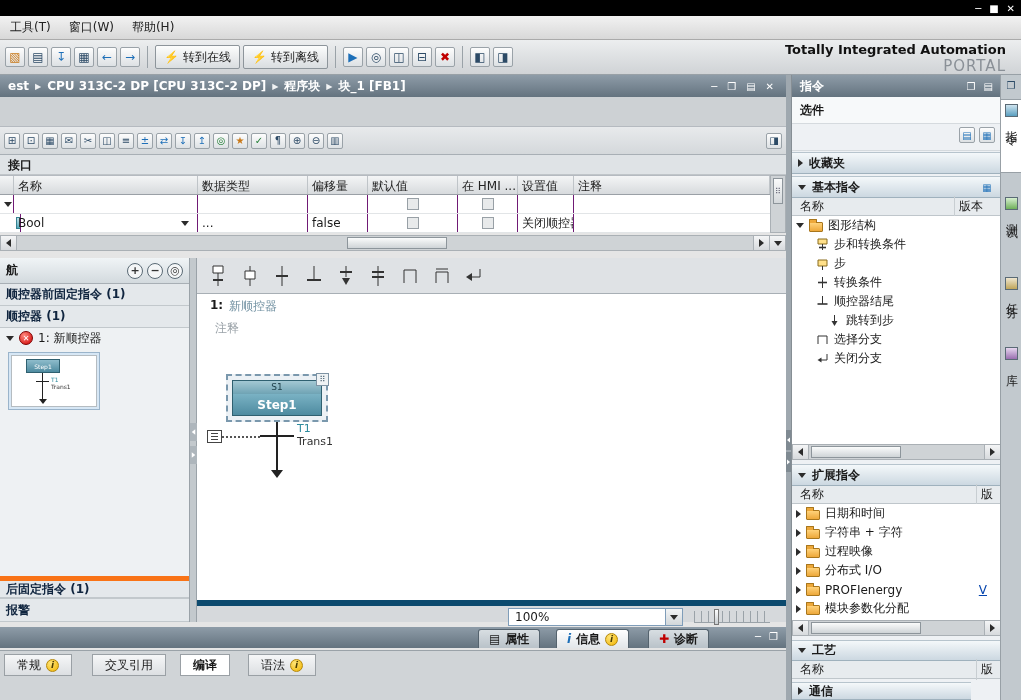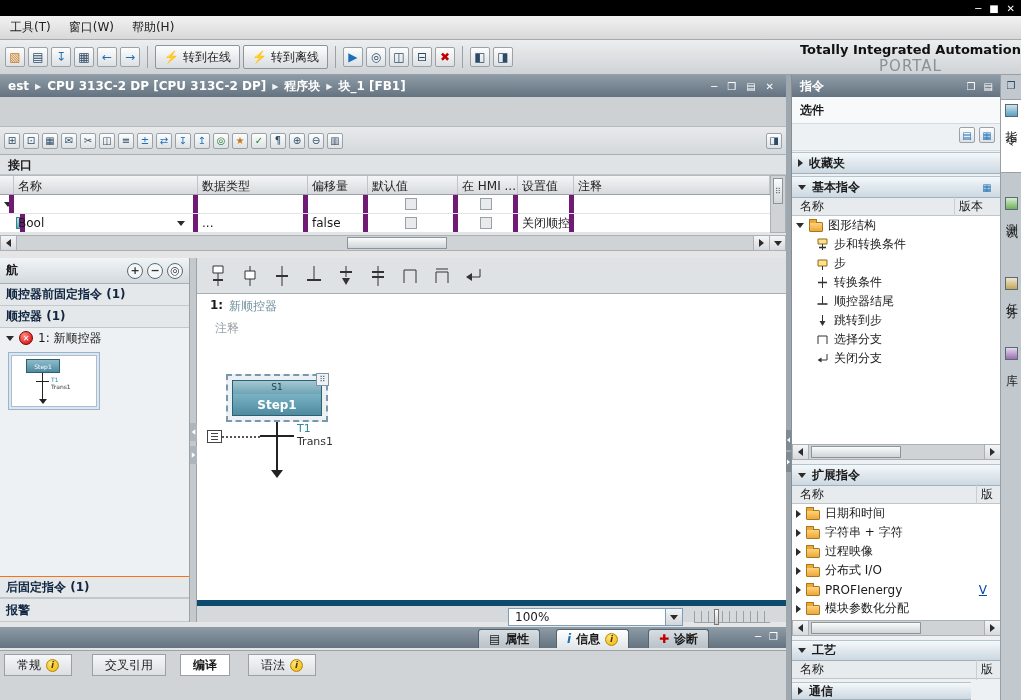--- a/index.html
+++ b/index.html
@@ -11,37 +11,37 @@
 .titlebar{position:absolute;left:0;top:0;width:1021px;height:16px;background:#000;display:flex;justify-content:flex-end;align-items:center;padding:0 6px}
 .menubar{position:absolute;left:0;top:16px;width:1021px;height:24px;background:linear-gradient(#f2f2f2,#d8d8d8);border-bottom:1px solid #aaa;display:flex;align-items:center;gap:14px;padding:0 8px;color:#222}
 .menuitem{cursor:default;padding:2px 2px}
 .toolbar{position:absolute;left:0;top:40px;width:1021px;height:35px;background:linear-gradient(#eceeef,#d0d3d6);border-bottom:1px solid #98a0a6;display:flex;align-items:center;gap:3px;padding:0 5px}
 .icn{display:inline-flex;align-items:center;justify-content:center;width:20px;height:20px;border:1px solid #9aa2a8;border-radius:2px;background:linear-gradient(#fdfdfd,#dde1e4);font-size:12px;color:#2c4a66}
 .icn.sm{width:16px;height:16px;font-size:10px}
 .icn.flat{border-color:transparent;background:transparent}
 .b{color:#1d6fb8}.g{color:#1f7d33}.r{color:#c00000}.o{color:#c87818}
 .tbtn{display:inline-flex;align-items:center;gap:4px;height:24px;padding:0 8px;border:1px solid #8d959b;border-radius:2px;background:linear-gradient(#fcfdfd,#d9dde0);font-size:12px;color:#1a1a1a}
 .vsep{width:1px;height:22px;background:#9aa2a8;margin:0 4px}
-.branding{position:absolute;right:0;top:42px;text-align:center}
+.branding{position:absolute;right:15px;top:42px;text-align:right}
 .branding .l1{font-weight:bold;font-size:13px;color:#111}
 .branding .l2{font-size:15px;color:#8a9097;letter-spacing:1px}
 .main{position:absolute;left:0;top:75px;width:944px;height:625px;background:#e5e5e5}
 .breadcrumb{position:absolute;left:0;top:0;width:786px;height:22px;display:flex;align-items:center;gap:6px;padding:0 8px;font-weight:bold}
 .breadcrumb .sep{font-size:8px;opacity:.9}
 .bc-ctl{margin-left:auto;display:flex;gap:10px;margin-right:4px}
 .gapbar{position:absolute;left:0;top:22px;width:786px;height:30px;background:#cdd1d4;border-bottom:1px solid #b5bac0}
 .edtoolbar{position:absolute;left:0;top:52px;width:786px;height:28px;background:linear-gradient(#e8eaec,#d4d8db);border-bottom:1px solid #a8afb5;display:flex;align-items:center;gap:3px;padding:0 4px}
 .edtoolbar .spacer{flex:1}
 .iface-title{position:absolute;left:0;top:80px;width:786px;height:20px;background:#dfe3e6;font-weight:bold;padding:2px 8px;border-bottom:1px solid #c0c5c9}
 .tbl{position:absolute;left:0;top:100px;width:770px}
 .thead,.trow{display:grid;grid-template-columns:14px 184px 110px 60px 90px 60px 56px 1fr}
 .thead{height:20px;background:linear-gradient(#f4f5f6,#d7dadd);border-top:1px solid #b5bac0;border-bottom:1px solid #9aa0a6}
 .thead>div{padding:2px 4px;border-right:1px solid #bfc4c8;white-space:nowrap;overflow:hidden;color:#222}
 .trow{height:19px;background:#fff;border-bottom:1px solid #e2e5e7}
-.trow>div{padding:1px 4px;border-right:5px solid #701a75;white-space:nowrap;overflow:hidden;display:flex;align-items:center;gap:18px}
+.trow>div{padding:1px 4px;border-right:1px solid #701a75;white-space:nowrap;overflow:hidden;display:flex;align-items:center;gap:18px}
 .trow .strip{background:#dfe6ea;justify-content:center;padding:0}
 .valicon{width:12px;height:12px;background:linear-gradient(#bfe3ea,#56aabc);border:1px solid #35808f;flex:none}
 .tri-r{width:0;height:0;border-left:5px solid #2b2b2b;border-top:4px solid transparent;border-bottom:4px solid transparent}
 .tri-d{width:0;height:0;border-top:5px solid #2b2b2b;border-left:4px solid transparent;border-right:4px solid transparent}
 .tri-l{width:0;height:0;border-right:5px solid #2b2b2b;border-top:4px solid transparent;border-bottom:4px solid transparent}
 .chk{width:12px;height:12px;border:1px solid #98a0a6;background:#e8eaeb;display:inline-block;flex:none}
 .vscroll{position:absolute;left:770px;top:100px;width:16px;height:58px;background:#cfd3d6;border:1px solid #aab0b5}
 .vthumb{margin:2px;height:26px;background:linear-gradient(#fafbfb,#d4d8db);border:1px solid #8d959b;display:flex;align-items:center;justify-content:center;font-size:8px;color:#667}
 .hs{display:flex;align-items:center;height:16px;background:#cfd3d6;border:1px solid #aab0b5}
 .hs-btn{width:16px;height:14px;display:flex;align-items:center;justify-content:center;background:linear-gradient(#f4f5f6,#d7dadd);border-right:1px solid #aab0b5;flex:none}
@@ -303,21 +303,21 @@
           <div class="thumb">
             <div style="position:absolute;left:14px;top:3px;width:34px;height:14px;border:1px solid #2f6070;background:linear-gradient(#8ebccb,#4e8ba0);color:#fff;font-size:6px;text-align:center;line-height:13px">Step1</div>
             <div style="position:absolute;left:30px;top:17px;width:1px;height:26px;background:#222"></div>
             <div style="position:absolute;left:24px;top:25px;width:13px;height:1px;background:#222"></div>
             <div style="position:absolute;left:39px;top:20px;color:#2e8b9e">T1</div>
             <div style="position:absolute;left:39px;top:27px;color:#333">Trans1</div>
             <div style="position:absolute;left:27px;top:43px;width:0;height:0;border-top:5px solid #222;border-left:4px solid transparent;border-right:4px solid transparent"></div>
           </div>
         </div>
         <div class="nav-bottom">
-          <div class="nav-sec" style="border-top:1px solid #f97316">后固定指令 (1)</div>
+          <div class="nav-sec" style="border-top:5px solid #f97316">后固定指令 (1)</div>
           <div class="nav-sec" style="height:24px;border-top:1px solid #c2c8cc">报警</div>
         </div>
       </div>
 
       <div class="navsplit">
         <span class="splitbtn" style="top:165px">
             <span class="tri-l" style="border-right-color:#fff;transform:scale(.7)"></span>
           </span>
         <span class="splitbtn" style="top:188px">
             <span class="tri-r" style="border-left-color:#fff;transform:scale(.7)"></span>
@@ -529,21 +529,21 @@
           </svg>
         <span>转换条件</span>
       </div>
       <div class="row19" style="padding-left:24px">
         <svg width="13" height="13">
             <line x1="6.5" y1="1" x2="6.5" y2="9" stroke="#333"></line>
             <line x1="1.5" y1="9" x2="11.5" y2="9" stroke="#333" stroke-width="1.6"></line>
           </svg>
         <span>顺控器结尾</span>
       </div>
-      <div class="row19" style="padding-left:24px">
+      <div class="row19" style="padding-left:36px">
         <svg width="13" height="13">
             <line x1="6.5" y1="1" x2="6.5" y2="7" stroke="#333"></line>
             <polygon points="3.5,7 9.5,7 6.5,12" fill="#333"></polygon>
           </svg>
         <span>跳转到步</span>
       </div>
       <div class="row19" style="padding-left:24px">
         <svg width="13" height="13">
             <line x1="2" y1="3" x2="11" y2="3" stroke="#333"></line>
             <line x1="2" y1="3" x2="2" y2="11" stroke="#333"></line>

